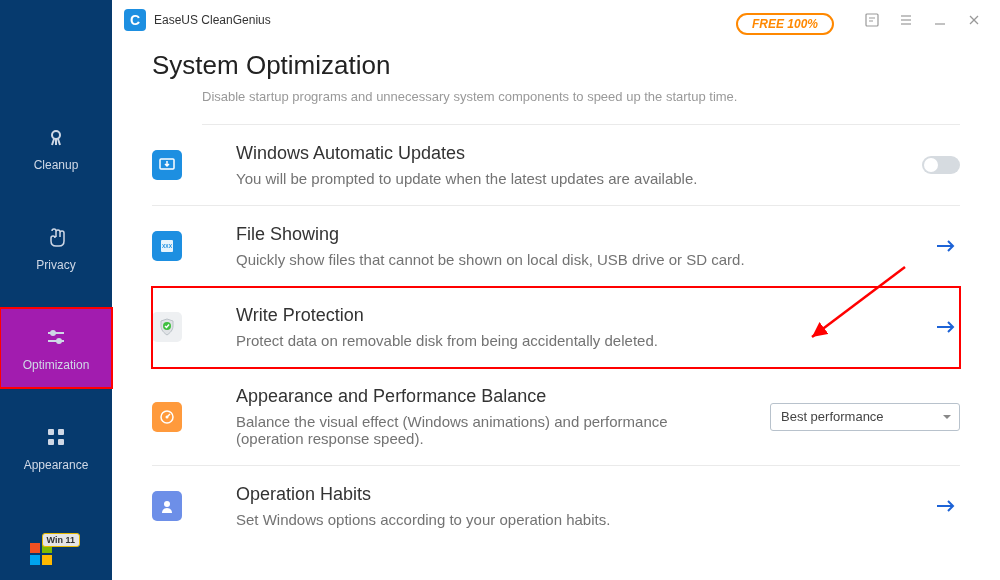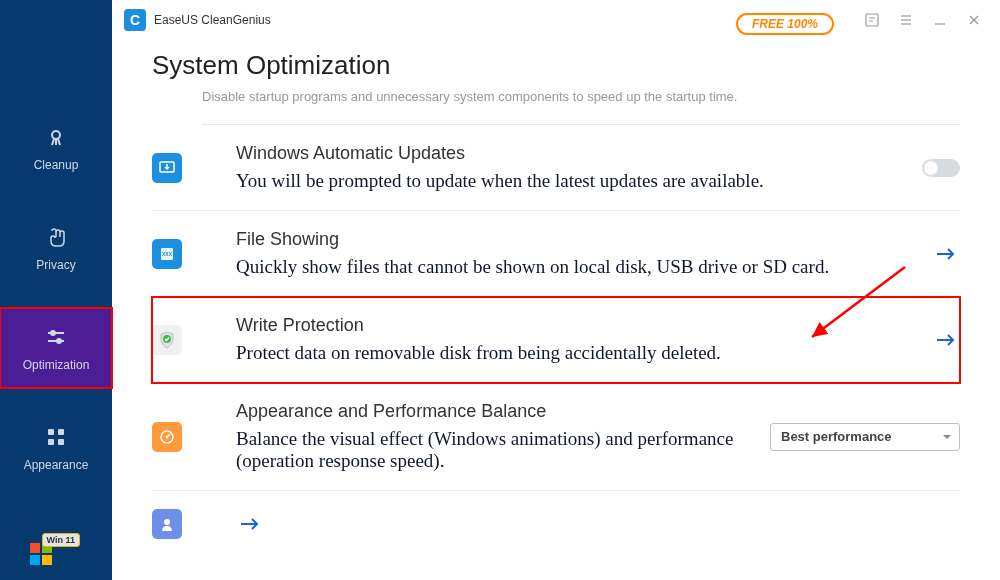--- a/index.html
+++ b/index.html
@@ -1,19 +1,19 @@
 <!DOCTYPE html>
 <html><head>
   <meta charset="utf-8">
   <style>
     * { box-sizing: border-box; margin: 0; padding: 0; font-family: -apple-system, BlinkMacSystemFont, 'Segoe UI', Arial, sans-serif; }
     body { width: 1000px; height: 580px; display: flex; background: #fff; overflow: hidden; }
     .sidebar { width: 112px; background: #063a6e; display: flex; flex-direction: column; align-items: center; padding-top: 108px; position: relative; }
     .nav-item { display: flex; flex-direction: column; align-items: center; justify-content: center; width: 100%; height: 80px; color: #cfd8e6; cursor: pointer; position: relative; margin-bottom: 20px; }
-    .nav-item.active { background: #4c1d95; }
+    .nav-item.active { background: #a21caf; }
     .nav-item.highlighted { outline: 2px solid red; outline-offset: -1px; }
     .nav-label { font-size: 12px; margin-top: 8px; }
     .nav-icon { width: 26px; height: 26px; display: flex; align-items: center; justify-content: center; }
     .badge-container { position: absolute; bottom: 15px; left: 30px; }
     .win-badge { display: flex; }
     .win-sq { display: grid; grid-template-columns: 10px 10px; grid-template-rows: 10px 10px; gap: 2px; }
     .win-sq div:nth-child(1){ background:#f25022;} .win-sq div:nth-child(2){ background:#7fba00;} .win-sq div:nth-child(3){ background:#00a4ef;} .win-sq div:nth-child(4){ background:#ffb900;}
     .win-tag { position: absolute; top: -10px; right: -28px; background: #e5e5e5; border: 1px solid #e6b800; border-radius: 3px; font-size: 9px; padding: 1px 4px; font-weight: bold; color: #333; }
     .main { flex: 1; display: flex; flex-direction: column; }
     .titlebar { height: 40px; display: flex; align-items: center; padding: 0 12px; }
@@ -23,22 +23,22 @@
     .free-badge { border: 2px solid #ff8800; border-radius: 14px; padding: 2px 14px; color: #ff8800; font-style: italic; font-weight: bold; font-size: 12px; margin-right: 18px; margin-top: 8px; }
     .tb-btn { width: 28px; height: 28px; display: flex; align-items: center; justify-content: center; margin-left: 6px; color: #999; cursor: pointer; }
     .content { padding: 10px 40px 0 40px; flex: 1; overflow: hidden; }
     .page-title { font-size: 26px; font-weight: 400; color: #222; margin-bottom: 8px; }
     .page-sub { font-size: 13px; color: #999; margin-left: 50px; padding-bottom: 20px; border-bottom: 1px solid #eaeaea; }
     .item { display: flex; align-items: center; padding: 18px 0; border-bottom: 1px solid #eaeaea; position: relative; gap: 36px; }
     .item.highlighted { outline: 2px solid red; outline-offset: -1px; }
     .item-icon { width: 30px; height: 30px; border-radius: 5px; display: flex; align-items: center; justify-content: center; margin-right: 18px; flex-shrink: 0; }
     .item-body { flex: 1; }
     .item-title { font-size: 18px; color: #333; margin-bottom: 6px; font-weight: 400; }
-    .item-desc { font-size: 19px; color: #0f172a; font-family: Liberation Serif, serif; }
-    .item-ctrl { display: flex; align-items: center; font-weight: bold; }
+    .item-desc { font-size: 15px; color: #737373; }
+    .item-ctrl { display: flex; align-items: center; }
     .toggle { width: 38px; height: 18px; background: #d6dbe0; border-radius: 10px; position: relative; cursor: pointer; }
     .toggle::after { content: ''; width: 14px; height: 14px; background: #fff; border-radius: 50%; position: absolute; top: 2px; left: 2px; }
     .arrow-btn { width: 28px; height: 20px; cursor: pointer; color: #1d63d6; display: flex; align-items: center; justify-content: center; }
     .dropdown { height: 28px; border: 1px solid #b8c2cc; border-radius: 3px; padding: 0 26px 0 10px; font-size: 13px; color: #444; background: #fff; cursor: pointer; display: inline-flex; align-items: center; position: relative; min-width: 190px; }
     .dropdown::after { content: ''; position: absolute; right: 8px; top: 11px; border: 4px solid transparent; border-top-color: #888; }
     .annotation-arrow { position: absolute; pointer-events: none; }
   </style>
 </head>
 <body>
 
@@ -209,20 +209,24 @@
       </div>
     </div>
 
     <div class="item" style="border-bottom:none;">
       <div class="item-icon" style="background:#6d8fe8;">
         <svg width="18" height="18" viewBox="0 0 18 18">
             <circle cx="9" cy="7" r="3" fill="#fff"></circle>
             <path d="M4 16 c0-3 2-5 5-5 s5 2 5 5" fill="#fff"></path>
           </svg>
       </div>
+      <div class="item-body">
+        <div class="item-title">Operation Habits</div>
+        <div class="item-desc">Set Windows options according to your operation habits.</div>
+      </div>
       <div class="item-ctrl">
         <span class="arrow-btn">
           <svg width="22" height="16" viewBox="0 0 22 16" fill="none" stroke="#1d63d6" stroke-width="2">
               <line x1="2" y1="8" x2="18" y2="8"></line>
               <polyline points="13,3 18,8 13,13"></polyline>
             </svg>
         </span>
       </div>
     </div>
   </div>

